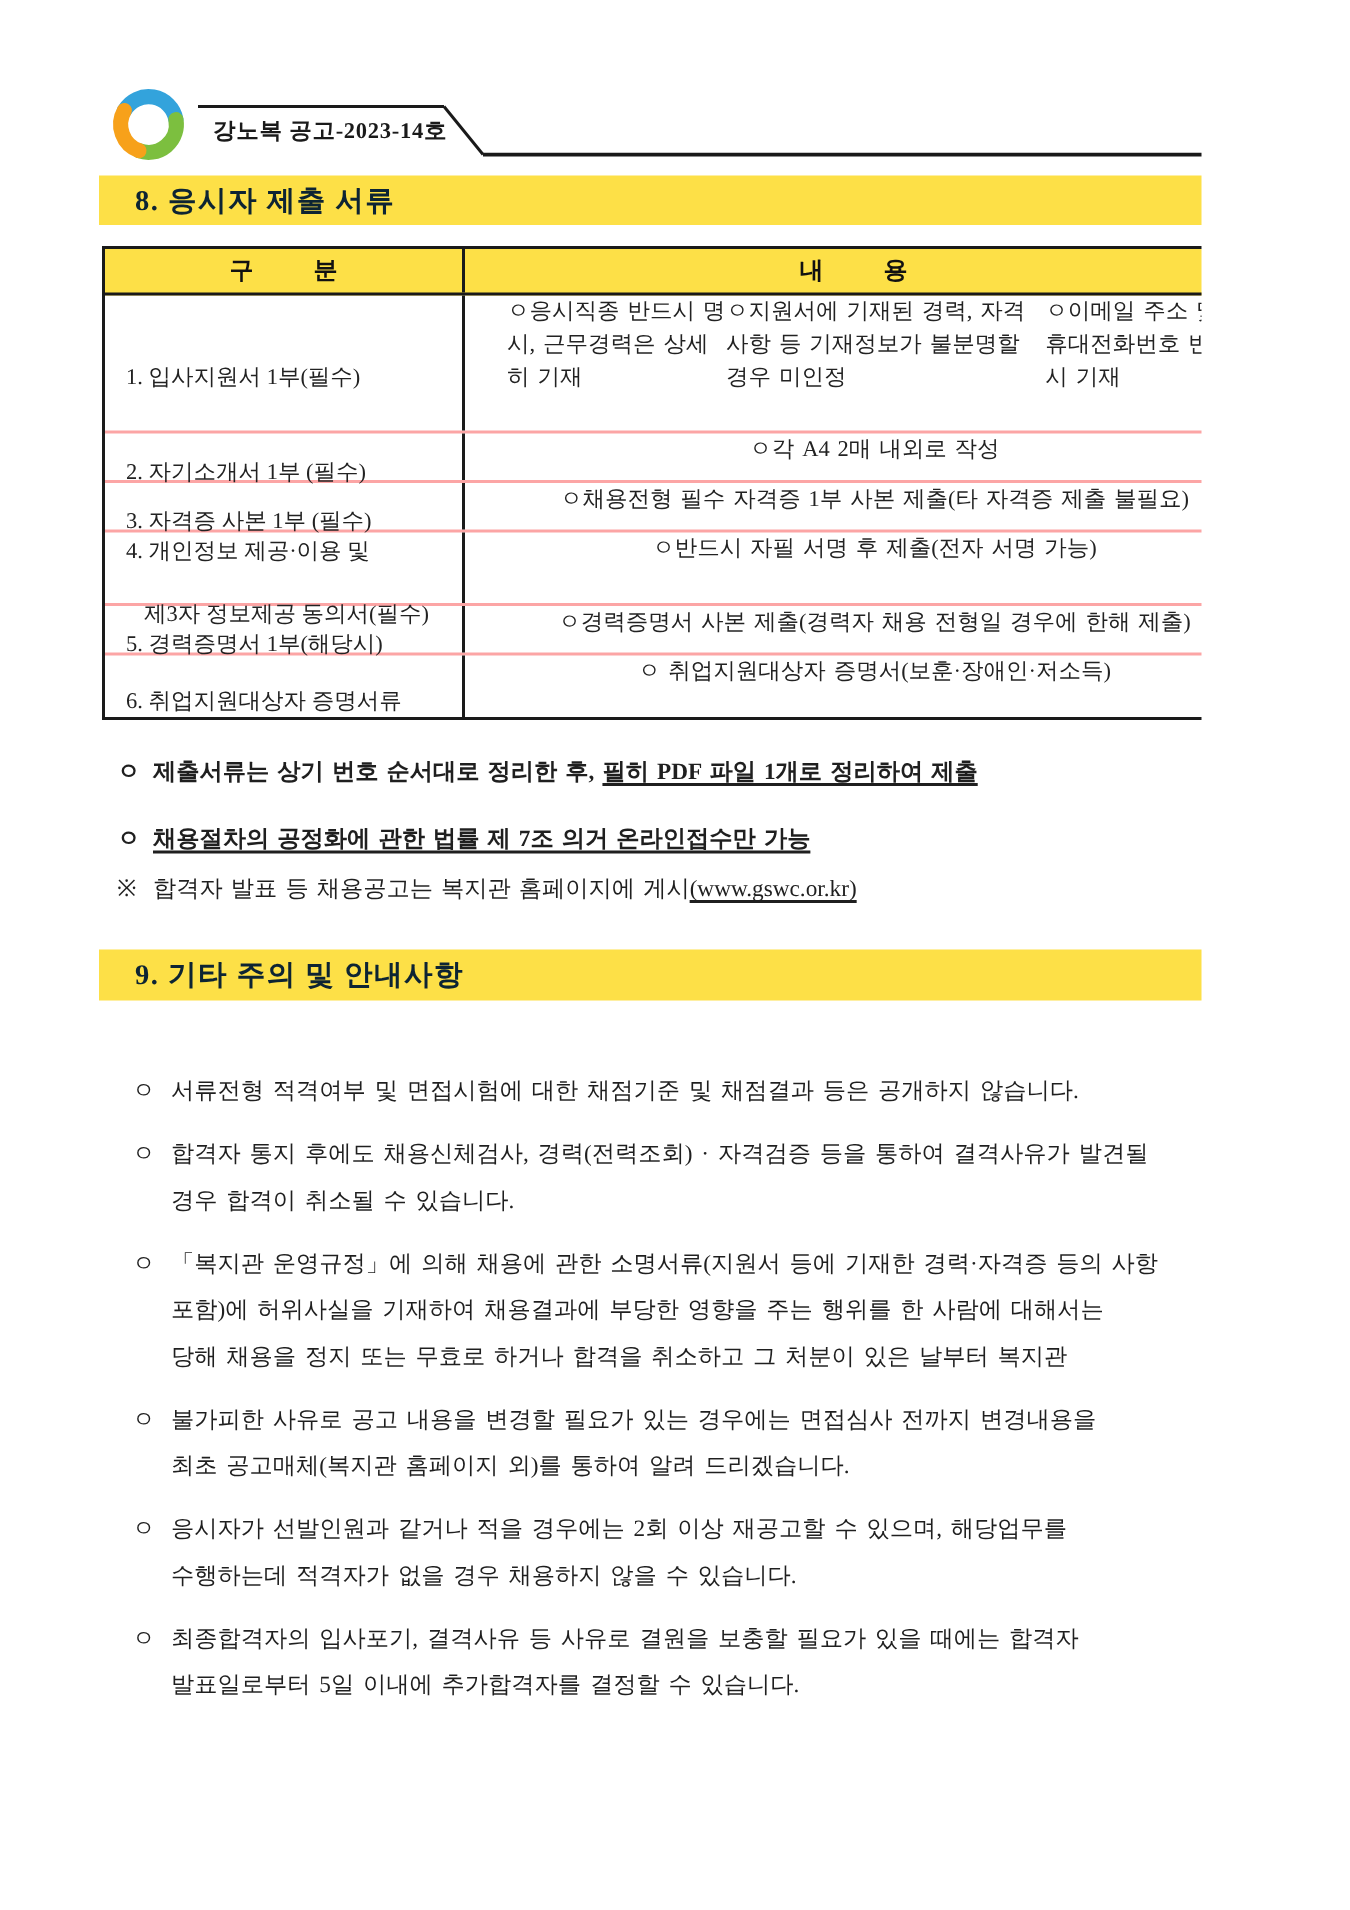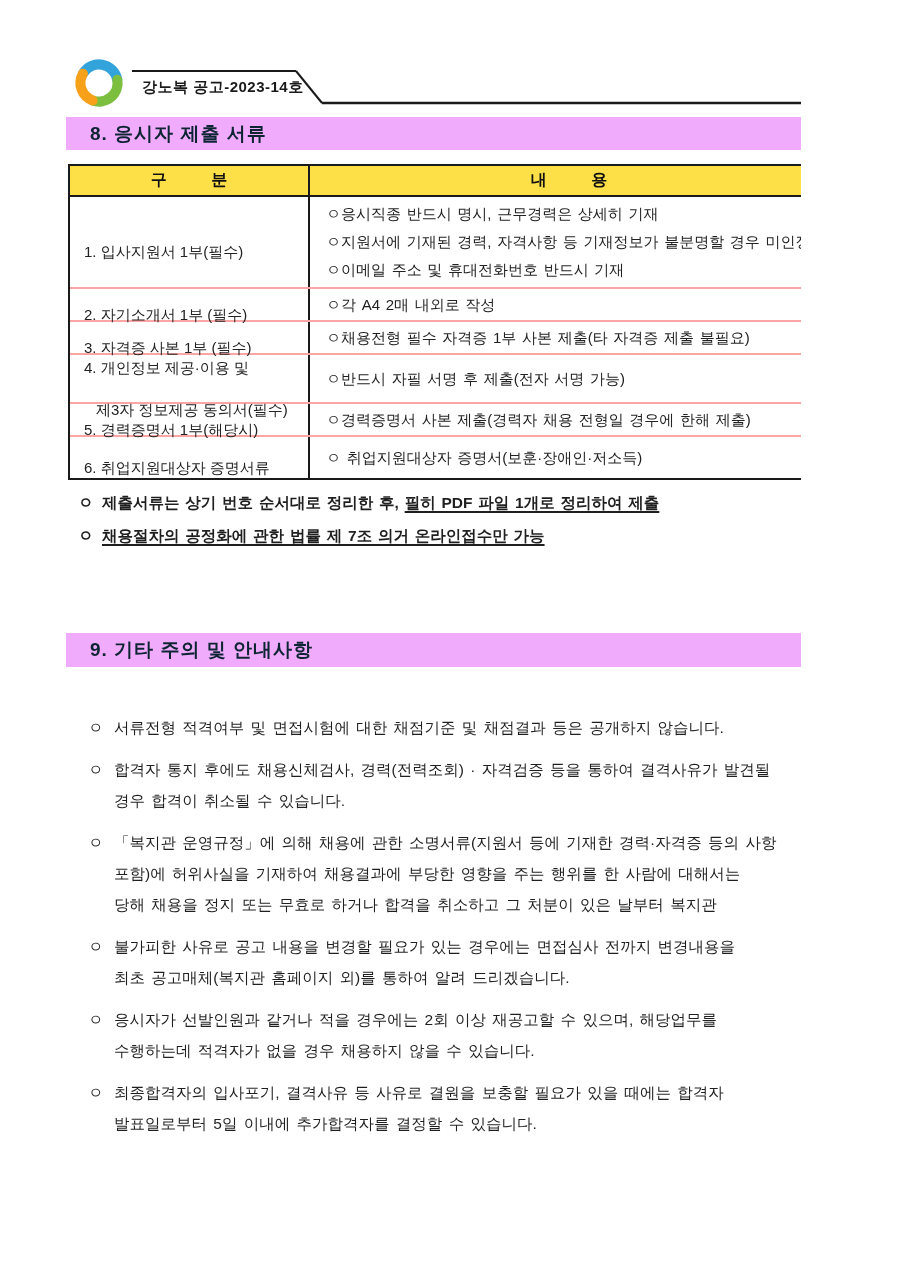--- a/index.html
+++ b/index.html
@@ -1,54 +1,54 @@
 <!DOCTYPE html>
 <html><head>
 <meta charset="utf-8">
 <style>
   html,body{margin:0;padding:0;background:#ffffff;}
   .page{
     position:relative;width:801px;height:1273px;background:#ffffff;overflow:hidden;
-    font-family:Liberation Sans, sans-serif;color:#2a2a2a;
+    font-family:Liberation Serif, serif;color:#2a2a2a;
   }
   
   .logo{position:absolute;left:72px;top:56px;width:54px;height:54px;}
   .doc-ref{position:absolute;left:142px;top:78px;font-size:15px;font-weight:700;color:#1a1a1a;letter-spacing:.5px;}
   .tab-lines{position:absolute;left:0;top:0;width:900px;height:115px;}
   
   .section-bar{
-    position:absolute;left:66px;width:766px;height:33px;background:#f0abfc;
+    position:absolute;left:66px;width:766px;height:33px;background:#fde047;
     display:flex;align-items:center;padding-left:24px;box-sizing:border-box;
   }
   .section-bar .bar-title{font-size:19px;font-weight:700;color:#0d2433;letter-spacing:1px;}
   #sec8-bar{top:117px;}
   #sec9-bar{top:633px;height:34px;}
   
   .doc-table{
     position:absolute;left:68px;top:164px;width:762px;box-sizing:border-box;
     border:2px solid #1a1a1a;font-size:15px;color:#222;
   }
   .t-head{display:flex;background:#fde047;border-bottom:2px solid #1a1a1a;height:31px;box-sizing:border-box;}
   .t-head .h-cell{display:flex;align-items:center;justify-content:center;font-weight:700;font-size:16px;white-space:pre;color:#111;}
   .h-cat{width:240px;border-right:2px solid #1a1a1a;box-sizing:border-box;}
   .h-con{flex:1;}
   .t-row{display:flex;border-top:2px solid #fca5a5;box-sizing:border-box;}
   .t-row:first-of-type{border-top:none;}
   .t-cat{width:240px;border-right:2px solid #1a1a1a;box-sizing:border-box;
          display:flex;flex-direction:column;justify-content:center;padding-left:14px;}
-  .t-con{flex:1;display:flex;flex-direction:column;justify-content:space-evenly;padding-left:16px;}
+  .t-con{flex:1;display:flex;flex-direction:row;justify-content:space-evenly;padding-left:28px;}
   .cat-line{line-height:22px;margin-top:20px;}
   .cat-line.indent{padding-left:12px;}
   .con-line{line-height:22px;word-spacing:1.5px;}
   .r0{height:90px;} .r1{height:33px;} .r2{height:33px;} .r3{height:49px;} .r4{height:33px;} .r5{height:43px;justify-content:flex-end;}
   
   .notes{position:absolute;left:78px;top:486px;width:790px;}
   .note{font-size:15.5px;line-height:33px;color:#1f1f1f;word-spacing:1.5px;white-space:nowrap;}
   .note .marker{display:inline-block;width:24px;}
-  .note.bold{font-weight:700;}
+  .note.bold{font-weight:700;margin-top:12px;}
   .u{text-decoration:underline;text-underline-offset:3px;text-decoration-thickness:1.5px;}
   
   .paras{position:absolute;left:88px;top:712px;width:786px;}
   .para{margin-bottom:11px;}
   .pline{font-size:15.5px;line-height:31px;color:#1f1f1f;word-spacing:2px;white-space:nowrap;}
   .pline .pmark{display:inline-block;width:26px;}
   .pline.cont{padding-left:26px;}
 </style>
 </head>
 <body>
@@ -129,20 +129,21 @@
           <div class="t-con">
             <div class="con-line">ㅇ 취업지원대상자 증명서(보훈·장애인·저소득)</div>
           </div>
         </div>
       </div>
   </div>
 
   <div class="notes" id="notes-box">
       <div class="note bold"><span class="marker">ㅇ</span><span>제출서류는 상기 번호 순서대로 정리한 후, </span><span class="u">필히 PDF 파일 1개로 정리하여 제출</span></div>
       <div class="note bold"><span class="marker">ㅇ</span><span class="u">채용절차의 공정화에 관한 법률 제 7조 의거 온라인접수만 가능</span></div>
+      <div class="note"><span class="marker">※</span><span>합격자 발표 등 채용공고는 복지관 홈페이지에 게시</span><span class="u">(www.gswc.or.kr)</span></div>
     </div>
 
   <div class="section-bar" id="sec9-bar">
     <span class="bar-title">9.  기타 주의 및 안내사항</span>
   </div>
 
   <div class="paras" id="paras-box">
       <div class="para">
         <div class="pline"><span class="pmark">ㅇ</span><span>서류전형 적격여부 및 면접시험에 대한 채점기준 및 채점결과 등은 공개하지 않습니다.</span></div>
       </div>

